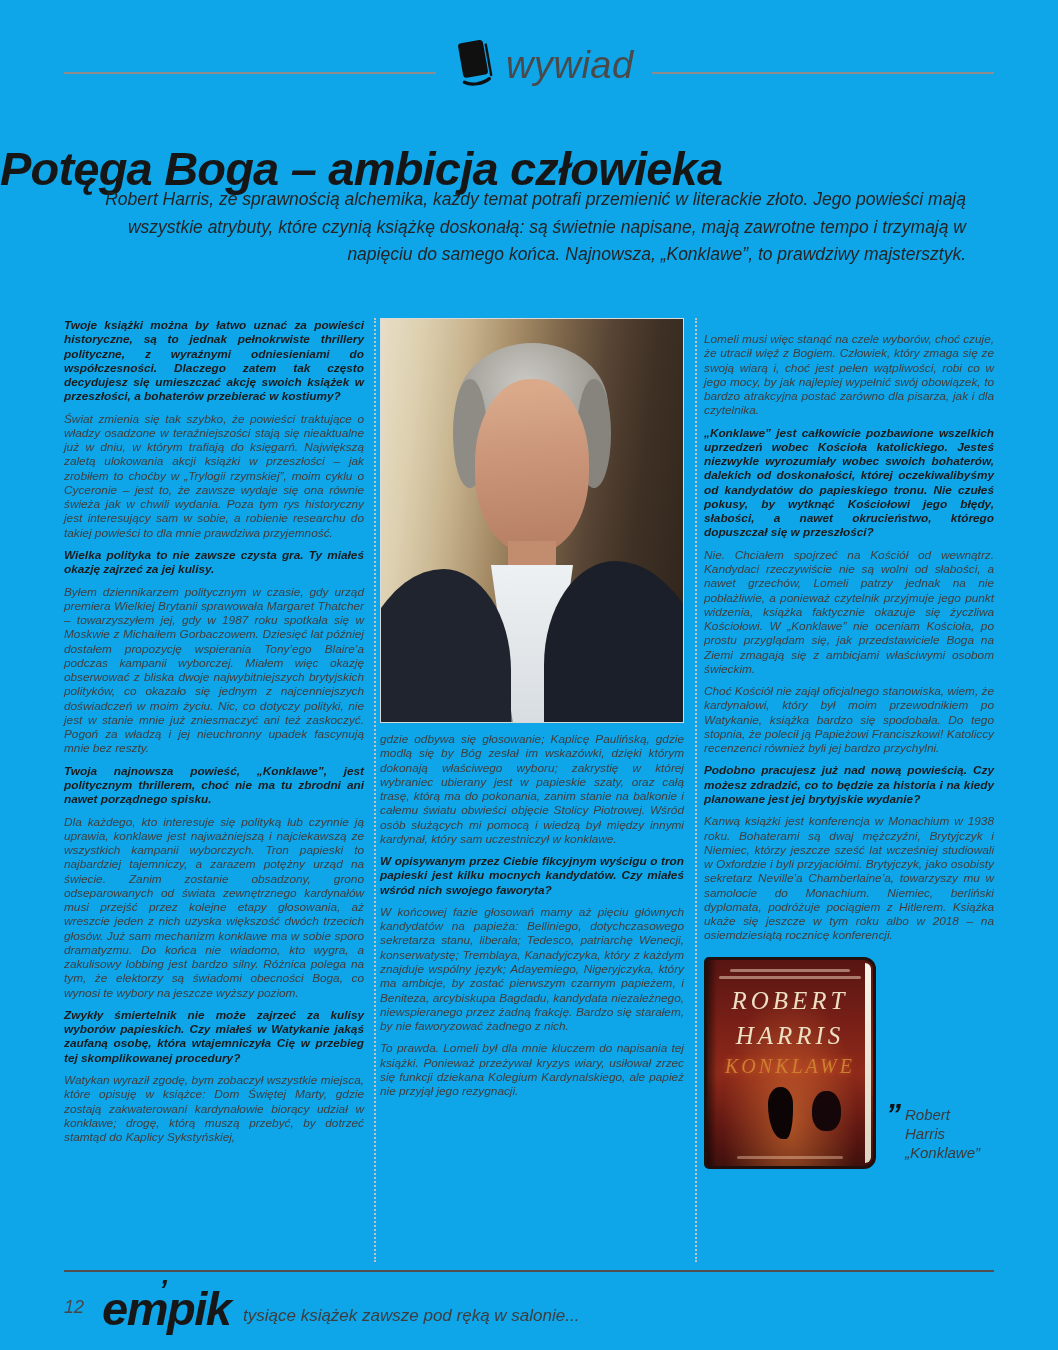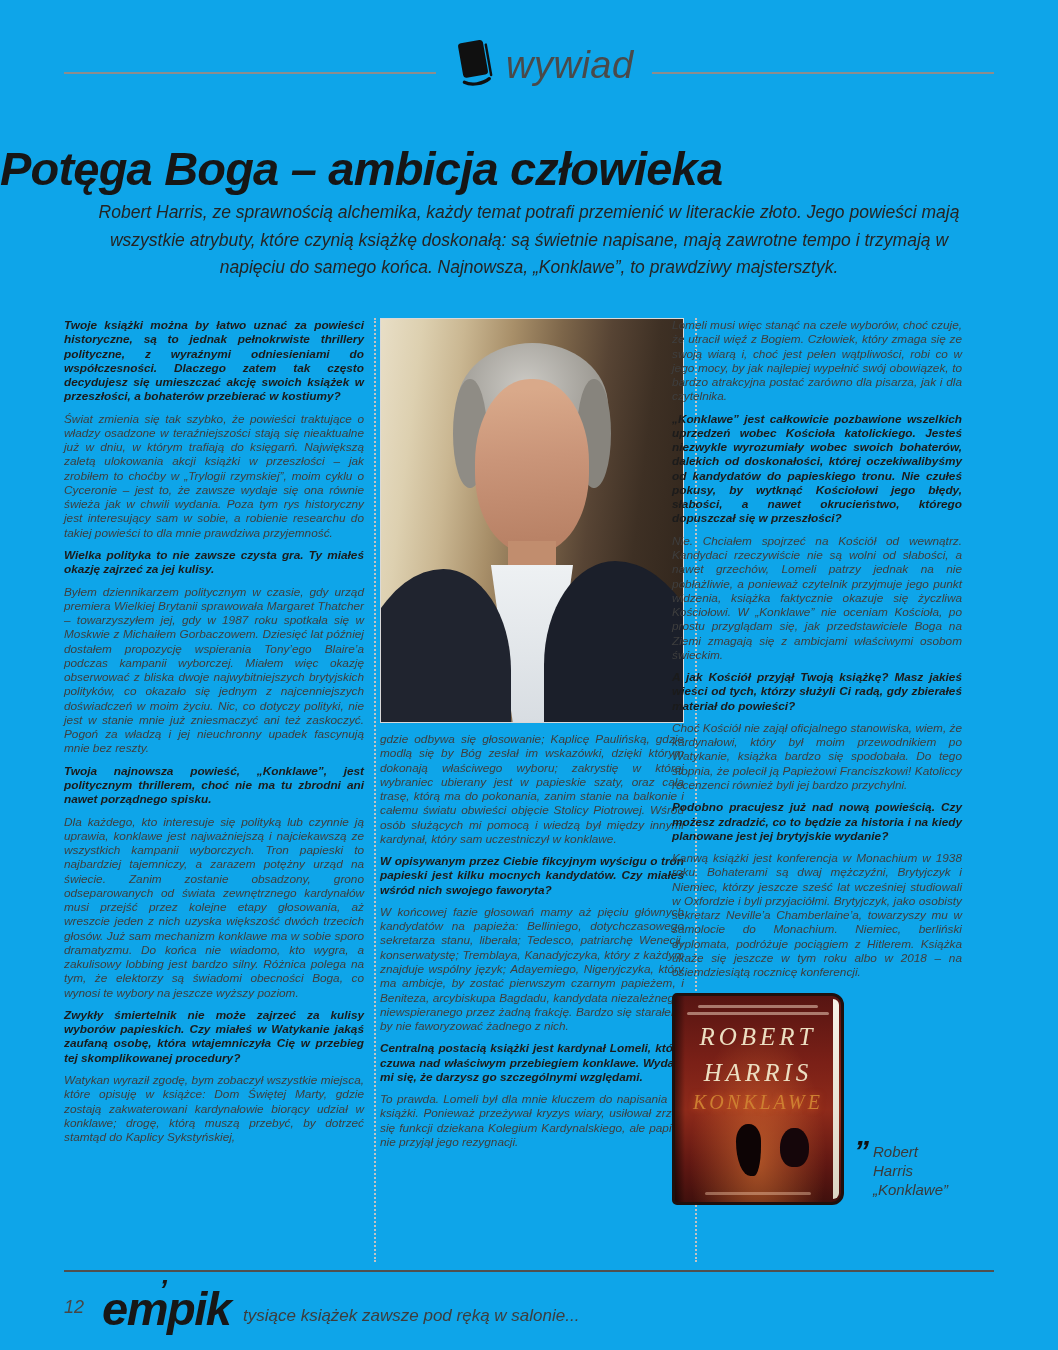--- a/index.html
+++ b/index.html
@@ -10,29 +10,29 @@
   .hrule{position:absolute;top:72px;height:2px;background:#8d8d8d;}
   .hrule.left{left:64px;width:372px;}
   .hrule.right{left:652px;width:342px;}
   .book-icon{position:absolute;left:449px;top:34px;width:52px;height:58px;}
   .section-label{position:absolute;left:506px;top:44px;font-size:38px;font-weight:400;
                  color:#4a4a4a;letter-spacing:.5px;}
 
   
   .page-title{position:absolute;left:0;right:0;top:110px;text-align:left;
               font-size:47px;font-weight:700;color:#161616;letter-spacing:-.8px;}
-  .lead{position:absolute;left:92px;right:92px;top:199px;text-align:center;
+  .lead{position:absolute;left:92px;right:92px;top:186px;text-align:right;
         font-size:17.5px;line-height:1.58;color:#242424;font-weight:400;}
 
   
   .col{position:absolute;top:318px;text-align:justify;font-size:11.8px;line-height:1.21;
        hyphens:auto;}
   .col-1{left:64px;width:300px;}
   .col-2{left:380px;width:304px;}
-  .col-3{left:672px;width:290px;}
+  .col-3{left:704px;width:290px;margin-top:14px;}
   .col p{margin:0 0 8px;}
   .col p.q{font-weight:700;color:#1b1b1b;}
   .col p.a{color:#3e3e3e;}
   .vline{position:absolute;top:318px;height:944px;width:0;border-left:2px dotted #c3c3c3;}
   .vline.v1{left:374px;}
   .vline.v2{left:695px;}
 
   
   .photo{position:relative;width:100%;height:405px;margin:0 0 9px;overflow:hidden;
      border:1px solid #d9d9d9;box-sizing:border-box;
@@ -132,31 +132,29 @@
       <div class="face"></div>
       <div class="neck"></div>
       <div class="shirt"></div>
       <div class="jacket-l"></div>
       <div class="jacket-r"></div>
     </div>
     <div>
         <p class="a">gdzie odbywa się głosowanie; Kaplicę Paulińską, gdzie modlą się by Bóg zesłał im wskazówki, dzięki którym dokonają właściwego wyboru; zakrystię w której wybraniec ubierany jest w papieskie szaty, oraz całą trasę, którą ma do pokonania, zanim stanie na balkonie i całemu światu obwieści objęcie Stolicy Piotrowej. Wśród osób służących mi pomocą i wiedzą był między innymi kardynał, który sam uczestniczył w konklawe.</p>
         <p class="q">W opisywanym przez Ciebie fikcyjnym wyścigu o tron papieski jest kilku mocnych kandydatów. Czy miałeś wśród nich swojego faworyta?</p>
         <p class="a">W końcowej fazie głosowań mamy aż pięciu głównych kandydatów na papieża: Belliniego, dotychczasowego sekretarza stanu, liberała; Tedesco, patriarchę Wenecji, konserwatystę; Tremblaya, Kanadyjczyka, który z każdym znajduje wspólny język; Adayemiego, Nigeryjczyka, który ma ambicje, by zostać pierwszym czarnym papieżem, i Beniteza, arcybiskupa Bagdadu, kandydata niezależnego, niewspieranego przez żadną frakcję. Bardzo się starałem, by nie faworyzować żadnego z nich.</p>
-        <p class="q">Centralną postacią książki jest kardynał Lomeli, który czuwa nad właściwym przebiegiem konklawe. Wydaje mi się, że darzysz go szczególnymi względami.</p>
         <p class="a">To prawda. Lomeli był dla mnie kluczem do napisania tej książki. Ponieważ przeżywał kryzys wiary, usiłował zrzec się funkcji dziekana Kolegium Kardynalskiego, ale papież nie przyjął jego rezygnacji.</p>
       </div>
   </div>
 
   <div class="col col-3">
     <div>
         <p class="a">Lomeli musi więc stanąć na czele wyborów, choć czuje, że utracił więź z Bogiem. Człowiek, który zmaga się ze swoją wiarą i, choć jest pełen wątpliwości, robi co w jego mocy, by jak najlepiej wypełnić swój obowiązek, to bardzo atrakcyjna postać zarówno dla pisarza, jak i dla czytelnika.</p>
         <p class="q">„Konklawe” jest całkowicie pozbawione wszelkich uprzedzeń wobec Kościoła katolickiego. Jesteś niezwykle wyrozumiały wobec swoich bohaterów, dalekich od doskonałości, której oczekiwalibyśmy od kandydatów do papieskiego tronu. Nie czułeś pokusy, by wytknąć Kościołowi jego błędy, słabości, a nawet okrucieństwo, którego dopuszczał się w przeszłości?</p>
         <p class="a">Nie. Chciałem spojrzeć na Kościół od wewnątrz. Kandydaci rzeczywiście nie są wolni od słabości, a nawet grzechów, Lomeli patrzy jednak na nie pobłażliwie, a ponieważ czytelnik przyjmuje jego punkt widzenia, książka faktycznie okazuje się życzliwa Kościołowi. W „Konklawe” nie oceniam Kościoła, po prostu przyglądam się, jak przedstawiciele Boga na Ziemi zmagają się z ambicjami właściwymi osobom świeckim.</p>
-        <p class="q">A jak Kościół przyjął Twoją książkę? Masz jakieś wieści od tych, którzy służyli Ci radą, gdy zbierałeś materiał do powieści?</p>
         <p class="a">Choć Kościół nie zajął oficjalnego stanowiska, wiem, że kardynałowi, który był moim przewodnikiem po Watykanie, książka bardzo się spodobała. Do tego stopnia, że polecił ją Papieżowi Franciszkowi! Katoliccy recenzenci również byli jej bardzo przychylni.</p>
         <p class="q">Podobno pracujesz już nad nową powieścią. Czy możesz zdradzić, co to będzie za historia i na kiedy planowane jest jej brytyjskie wydanie?</p>
         <p class="a">Kanwą książki jest konferencja w Monachium w 1938 roku. Bohaterami są dwaj mężczyźni, Brytyjczyk i Niemiec, którzy jeszcze sześć lat wcześniej studiowali w Oxfordzie i byli przyjaciółmi. Brytyjczyk, jako osobisty sekretarz Neville’a Chamberlaine’a, towarzyszy mu w samolocie do Monachium. Niemiec, berliński dyplomata, podróżuje pociągiem z Hitlerem. Książka ukaże się jeszcze w tym roku albo w 2018 – na osiemdziesiątą rocznicę konferencji.</p>
       </div>
 
     <div class="book-row">
       <div class="cover">
         <div class="blurb"></div>
         <div class="blurb b2"></div>
         <div class="author">ROBERT</div>

